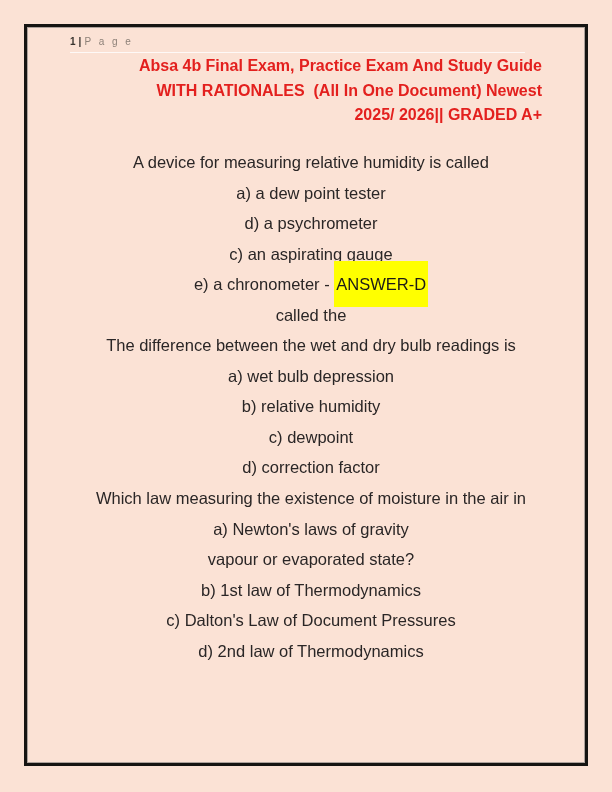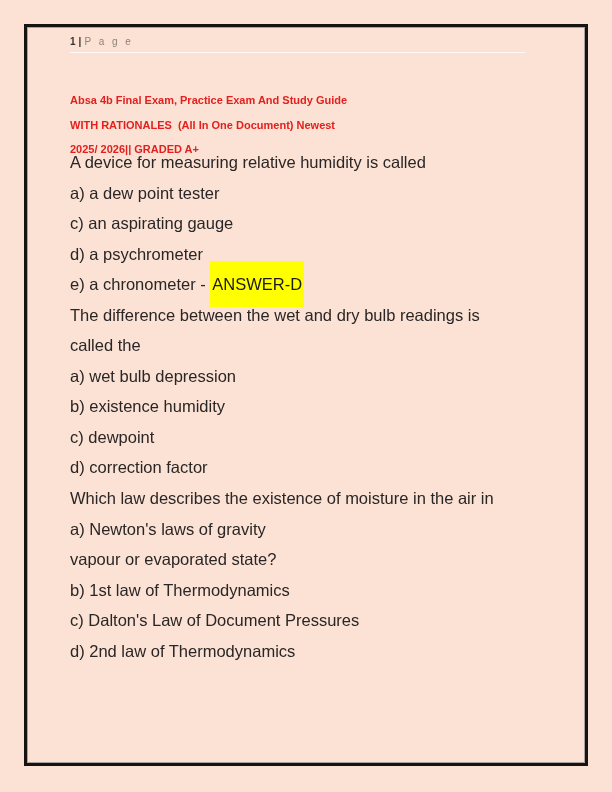--- a/index.html
+++ b/index.html
@@ -32,33 +32,33 @@
   }
   .page-number,.page-sep{font-weight:bold;color:var(--header-dark);}
   .page-sep{margin:0 3px;}
   .page-label{color:var(--header-gray);letter-spacing:2.5px;}
   .header-rule{
     position:absolute;left:70px;top:52px;
     width:455px;height:1px;
     background:rgba(255,255,255,0.8);
   }
   .doc-title{
-    position:absolute;left:70px;top:88px;width:472px;
-    text-align:left;
+    position:absolute;left:70px;top:54px;width:472px;
+    text-align:right;
     color:var(--title-red);
     font-weight:bold;
-    font-size:11px;line-height:24.5px;
+    font-size:16px;line-height:24.5px;
   }
   .title-line{white-space:pre;}
   .doc-body{
     position:absolute;left:70px;top:147px;width:482px;
     font-size:16.5px;line-height:30.55px;
     color:var(--body-text);
   }
-  .line{white-space:pre;}
+  .line{white-space:pre;text-align:center;}
   .answer-mark{
     background:var(--highlight);
     color:#1c1a18;
     padding:14px 2px;
   }
 </style>
 </head>
 <body>
 
 <div class="frame"></div>
@@ -71,28 +71,28 @@
 
 <div class="doc-title" id="doc-title">
     <div class="title-line">Absa 4b Final Exam, Practice Exam And Study Guide</div>
     <div class="title-line">WITH RATIONALES  (All In One Document) Newest</div>
     <div class="title-line">2025/ 2026|| GRADED A+</div>
   </div>
 
 <div class="doc-body" id="doc-body">
     <div class="line question-line">A device for measuring relative humidity is called</div>
     <div class="line option-line"><span>a) a dew point tester</span></div>
+    <div class="line option-line"><span>d) a psychrometer</span></div>
     <div class="line option-line"><span>c) an aspirating gauge</span></div>
-    <div class="line option-line"><span>d) a psychrometer</span></div>
     <div class="line option-line"><span>e) a chronometer - </span><span class="answer-mark">ANSWER-D</span></div>
+    <div class="line question-line">called the</div>
     <div class="line question-line">The difference between the wet and dry bulb readings is</div>
-    <div class="line question-line">called the</div>
     <div class="line option-line"><span>a) wet bulb depression</span></div>
-    <div class="line option-line"><span>b) existence humidity</span></div>
+    <div class="line option-line"><span>b) relative humidity</span></div>
     <div class="line option-line"><span>c) dewpoint</span></div>
     <div class="line option-line"><span>d) correction factor</span></div>
-    <div class="line question-line">Which law describes the existence of moisture in the air in</div>
+    <div class="line question-line">Which law measuring the existence of moisture in the air in</div>
     <div class="line option-line"><span>a) Newton's laws of gravity</span></div>
     <div class="line question-line">vapour or evaporated state?</div>
     <div class="line option-line"><span>b) 1st law of Thermodynamics</span></div>
     <div class="line option-line"><span>c) Dalton's Law of Document Pressures</span></div>
     <div class="line option-line"><span>d) 2nd law of Thermodynamics</span></div>
   </div>
 
 </body></html>

